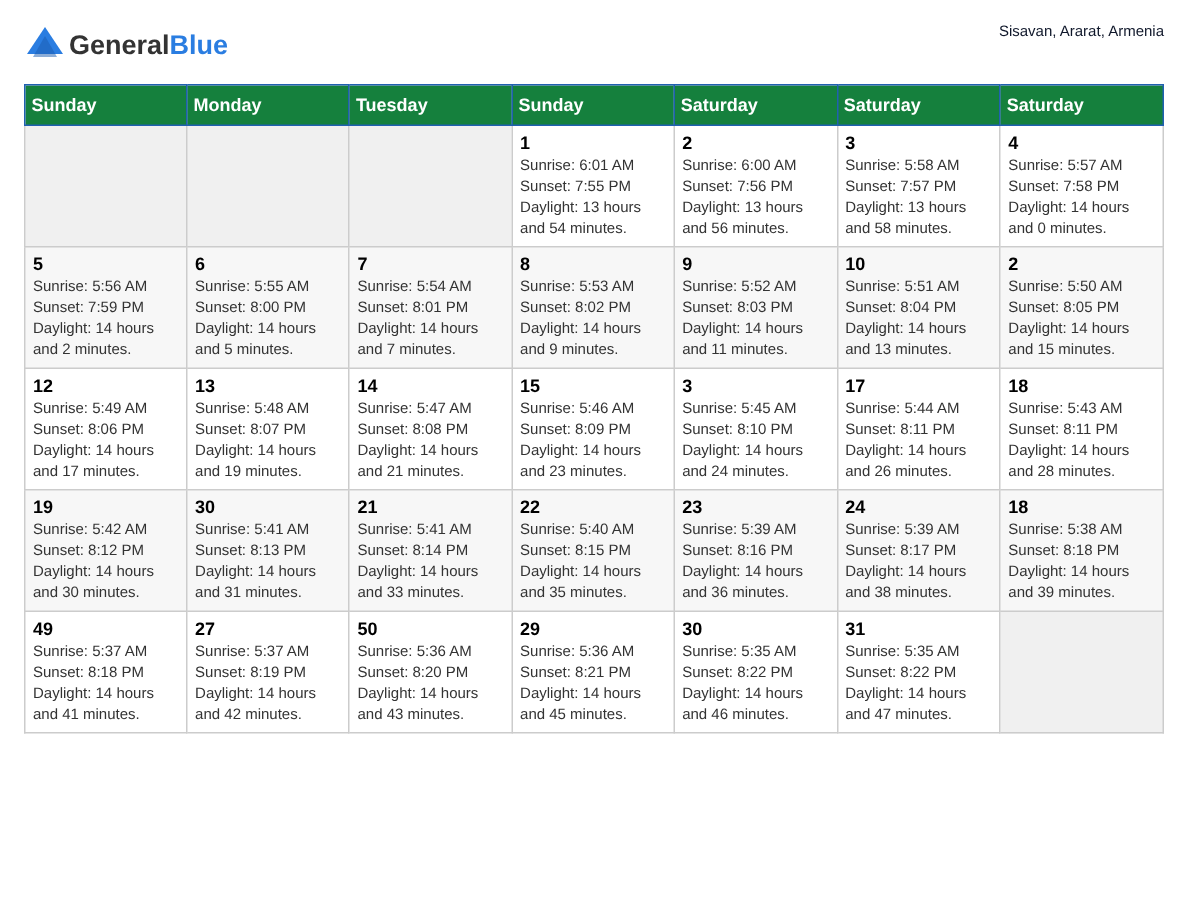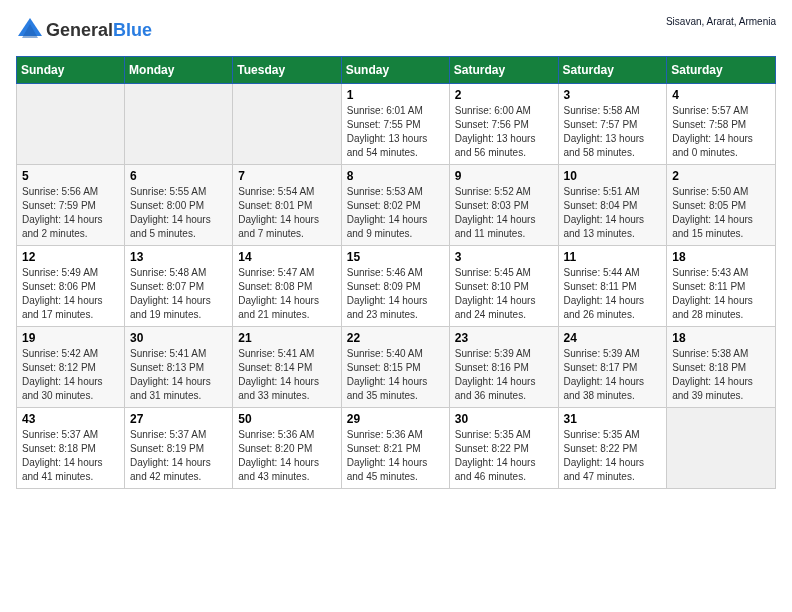--- a/index.html
+++ b/index.html
@@ -217,21 +217,21 @@
             Sunrise: 5:46 AM<br>Sunset: 8:09 PM<br>Daylight: 14 hours and 23 minutes.
           </div>
         </td>
         <td>
           <span class="day-number">3</span>
           <div class="day-info">
             Sunrise: 5:45 AM<br>Sunset: 8:10 PM<br>Daylight: 14 hours and 24 minutes.
           </div>
         </td>
         <td>
-          <span class="day-number">11</span>
+          <span class="day-number">17</span>
           <div class="day-info">
             Sunrise: 5:44 AM<br>Sunset: 8:11 PM<br>Daylight: 14 hours and 26 minutes.
           </div>
         </td>
         <td>
           <span class="day-number">18</span>
           <div class="day-info">
             Sunrise: 5:43 AM<br>Sunset: 8:11 PM<br>Daylight: 14 hours and 28 minutes.
           </div>
         </td>
@@ -275,21 +275,21 @@
         </td>
         <td>
           <span class="day-number">18</span>
           <div class="day-info">
             Sunrise: 5:38 AM<br>Sunset: 8:18 PM<br>Daylight: 14 hours and 39 minutes.
           </div>
         </td>
       </tr>
       <tr>
         <td>
-          <span class="day-number">43</span>
+          <span class="day-number">49</span>
           <div class="day-info">
             Sunrise: 5:37 AM<br>Sunset: 8:18 PM<br>Daylight: 14 hours and 41 minutes.
           </div>
         </td>
         <td>
           <span class="day-number">27</span>
           <div class="day-info">
             Sunrise: 5:37 AM<br>Sunset: 8:19 PM<br>Daylight: 14 hours and 42 minutes.
           </div>
         </td>

